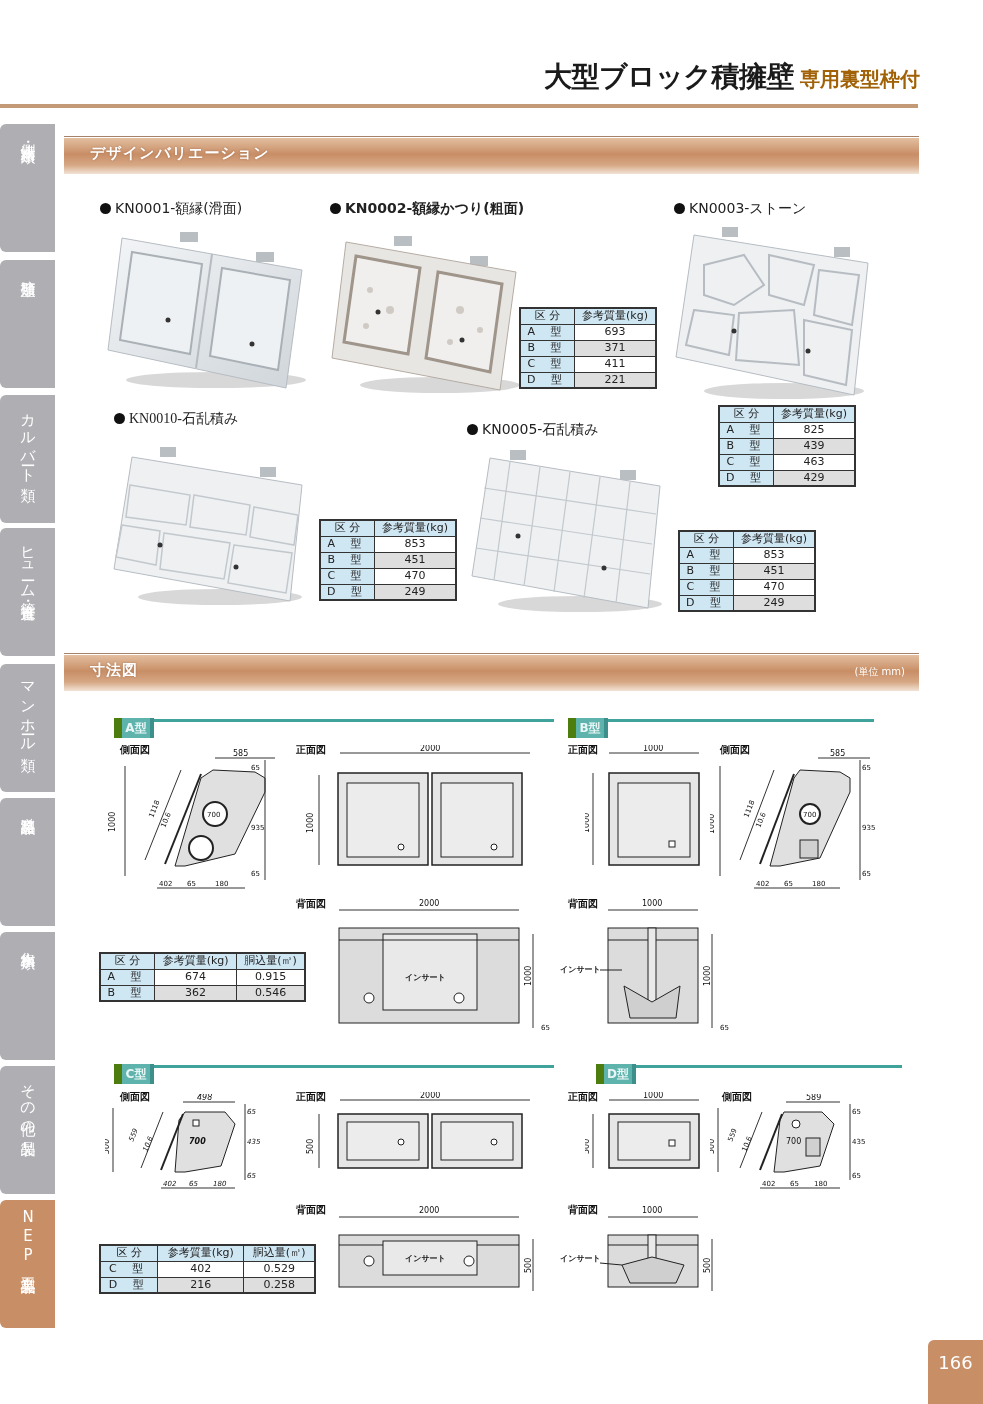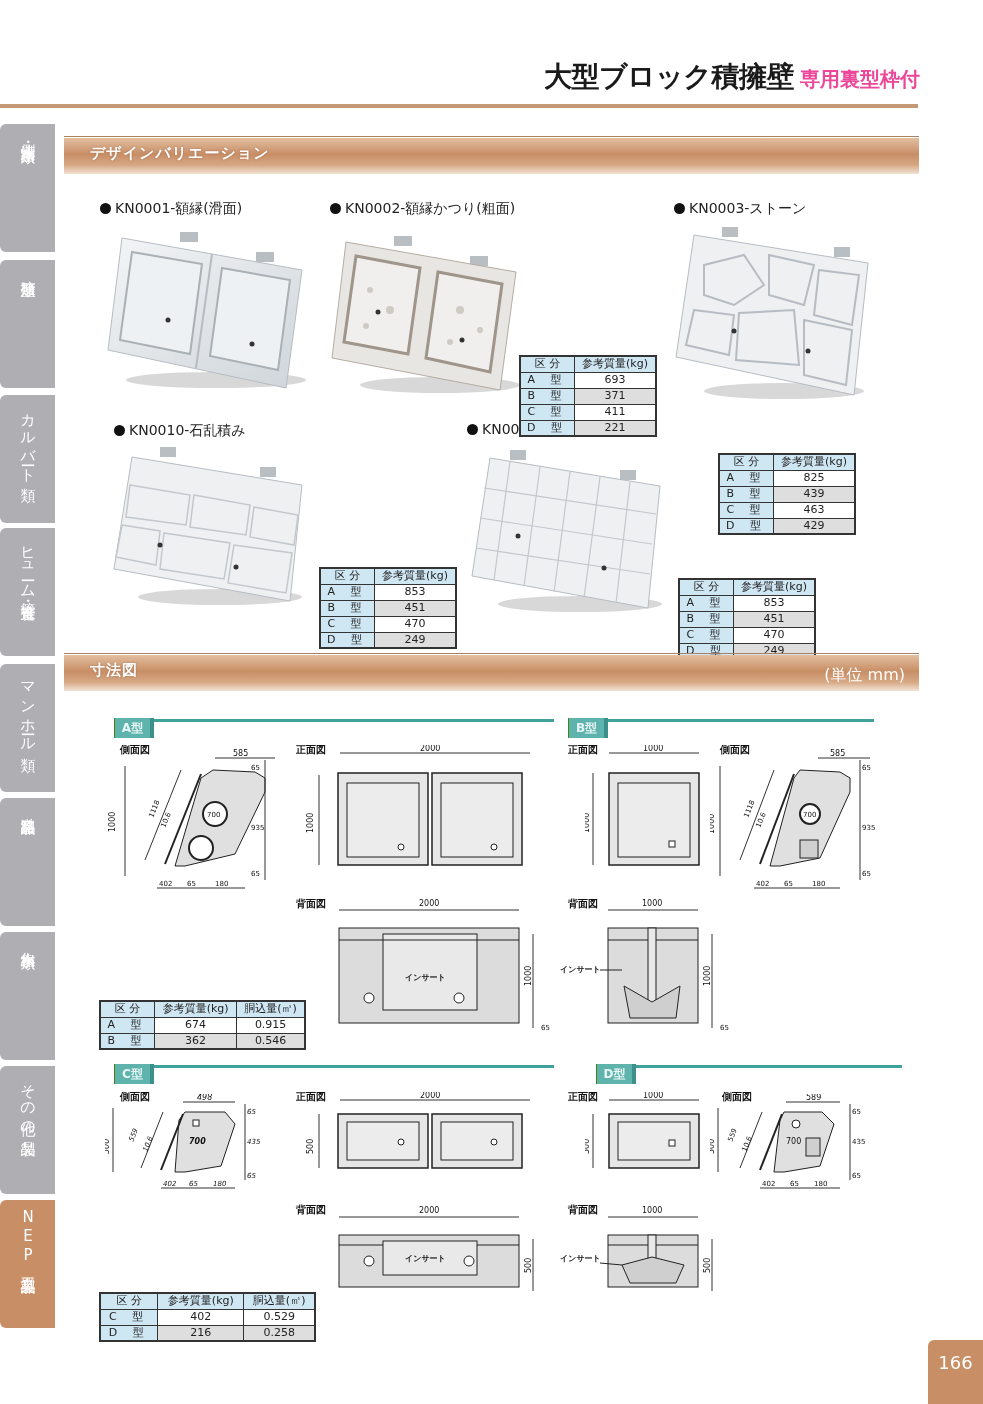--- a/index.html
+++ b/index.html
@@ -1,45 +1,45 @@
 <!DOCTYPE html>
 <html><head>
 <meta charset="utf-8">
 <style>
   * { box-sizing: border-box; margin: 0; padding: 0; }
   html, body { width: 983px; height: 1404px; background: #ffffff; overflow: hidden; }
   body { position: relative; font-family: "DejaVu Sans", "Liberation Sans", sans-serif; color: #222; }
 
   .page-title { position: absolute; left: 480px; top: 58px; width: 440px; text-align: right; white-space: nowrap; }
   .page-title .main { font-size: 28px; font-weight: bold; letter-spacing: -0.5px; color: #1a1a1a; }
-  .page-title .sub { font-size: 20px; font-weight: bold; color: #ec4899; margin-left: 6px; }
+  .page-title .sub { font-size: 20px; font-weight: bold; color: #a16207; margin-left: 6px; }
   .title-rule { position: absolute; left: 0; top: 104px; width: 918px; height: 4px; background: #c49a76; }
 
   .section-bar { position: absolute; left: 64px; width: 855px; height: 36px;
     background: linear-gradient(to bottom, #e3bfa0 0%, #c88e66 45%, #d6a784 75%, #f2e3d6 100%); }
   .section-bar::before { content: ""; position: absolute; left: 0; top: -2px; width: 100%; height: 1px; background: #a6826a; }
   .section-bar .label { position: absolute; left: 26px; top: 6px; color: #fff; font-size: 15px; font-weight: bold; letter-spacing: 1px; text-shadow: 0 0 2px rgba(120,70,40,0.5); }
-  .section-bar .unit { position: absolute; right: 14px; top: 10px; color: #fff; font-size: 16px; text-align: center; }
+  .section-bar .unit { position: absolute; right: 14px; top: 10px; color: #fff; font-size: 10px; text-align: center; }
 
   .variant-label { position: absolute; font-size: 14px; color: #222; white-space: nowrap; }
   .variant-label .dot { display: inline-block; width: 11px; height: 11px; border-radius: 50%; background: #111; margin-right: 4px; vertical-align: -1px; }
 
   .product { position: absolute; }
   .product svg { width: 100%; height: 100%; display: block; }
 
-  table.spec { position: absolute; border-collapse: collapse; font-size: 11px; margin-top: 48px; }
+  table.spec { position: absolute; border-collapse: collapse; font-size: 11px; }
   table.spec td, table.spec th { border: 1px solid #333; height: 16px; padding: 0 4px; text-align: center; line-height: 14px; font-weight: normal; }
   table.spec thead th { background: #cfe6f3; }
   table.spec tbody td.k { background: #cfe6f3; letter-spacing: 6px; }
   table.spec tbody tr:nth-child(even) td.v { background: #dedede; }
   table.spec tbody tr:nth-child(odd) td.v { background: #ffffff; }
   table.spec { border: 2px solid #333; }
 
   .type-head { position: absolute; height: 22px; }
-  .type-head .tag { position: absolute; left: 0; top: 0; width: 40px; height: 20px; background: #5fb3ad; border-left: 1px solid #4d7c0f; border-right: 4px solid #3c8f8a; color: #e8f6f5; font-size: 12px; font-weight: bold; text-align: center; line-height: 20px; }
+  .type-head .tag { position: absolute; left: 0; top: 0; width: 40px; height: 20px; background: #5fb3ad; border-left: 8px solid #4d7c0f; border-right: 4px solid #3c8f8a; color: #e8f6f5; font-size: 12px; font-weight: bold; text-align: center; line-height: 20px; }
   .type-head .line { position: absolute; left: 40px; top: 1px; right: 0; height: 3px; background: #3fa39b; }
 
   .view-label { position: absolute; font-size: 10px; font-weight: bold; color: #111; }
   .drawing { position: absolute; }
   .drawing svg { width: 100%; height: 100%; display: block; }
   .side-tab { position: absolute; left: 0; width: 55px; border-radius: 6px 0 0 6px; background: #aeaeb3; color: #fff; font-size: 15px; line-height: 17px; padding-top: 8px; display: flex; justify-content: center; }
   .side-tab .txt { writing-mode: vertical-rl; text-orientation: upright; letter-spacing: 1px; }
   .side-tab.active { background: #c88e66; }
   .page-num { position: absolute; left: 928px; top: 1340px; width: 55px; height: 64px; background: #c88e66; color: #fff; font-size: 18px; text-align: center; padding-top: 12px; border-radius: 6px 0 0 0; }
 </style>
@@ -49,23 +49,23 @@
 <div class="page-title">
   <span class="main">大型ブロック積擁壁</span><span class="sub">専用裏型枠付</span>
 </div>
 <div class="title-rule"></div>
 
 <div class="section-bar" style="top:138px;">
   <span class="label">デザインバリエーション</span>
 </div>
 
 <div class="variant-label" style="left:100px; top:200px;"><span class="dot"></span><span>KN0001-額縁(滑面)</span></div>
-<div class="variant-label" style="left:330px; top:200px;"><span class="dot"></span><span>KN0002-額縁かつり(粗面)</span></div>
+<div class="variant-label" style="left:330px; top:200px;font-weight:bold;"><span class="dot"></span><span>KN0002-額縁かつり(粗面)</span></div>
 <div class="variant-label" style="left:674px; top:200px;"><span class="dot"></span><span>KN0003-ストーン</span></div>
-<div class="variant-label" style="left:114px; top:422px;"><span class="dot"></span><span>KN0010-石乱積み</span></div>
+<div class="variant-label" style="left:114px; top:410px;font-family:Liberation Serif, serif;"><span class="dot"></span><span>KN0010-石乱積み</span></div>
 <div class="variant-label" style="left:467px; top:421px;"><span class="dot"></span><span>KN0005-石乱積み</span></div>
 
 <div class="product" style="left:106px; top:230px; width:200px; height:160px;">
   <svg viewBox="0 0 200 160">
     <defs>
         <linearGradient id="g1" x1="0" y1="0" x2="1" y2="1">
           <stop offset="0" stop-color="#f3f5f7"></stop>
           <stop offset="1" stop-color="#cfd5da"></stop>
         </linearGradient>
       </defs>

